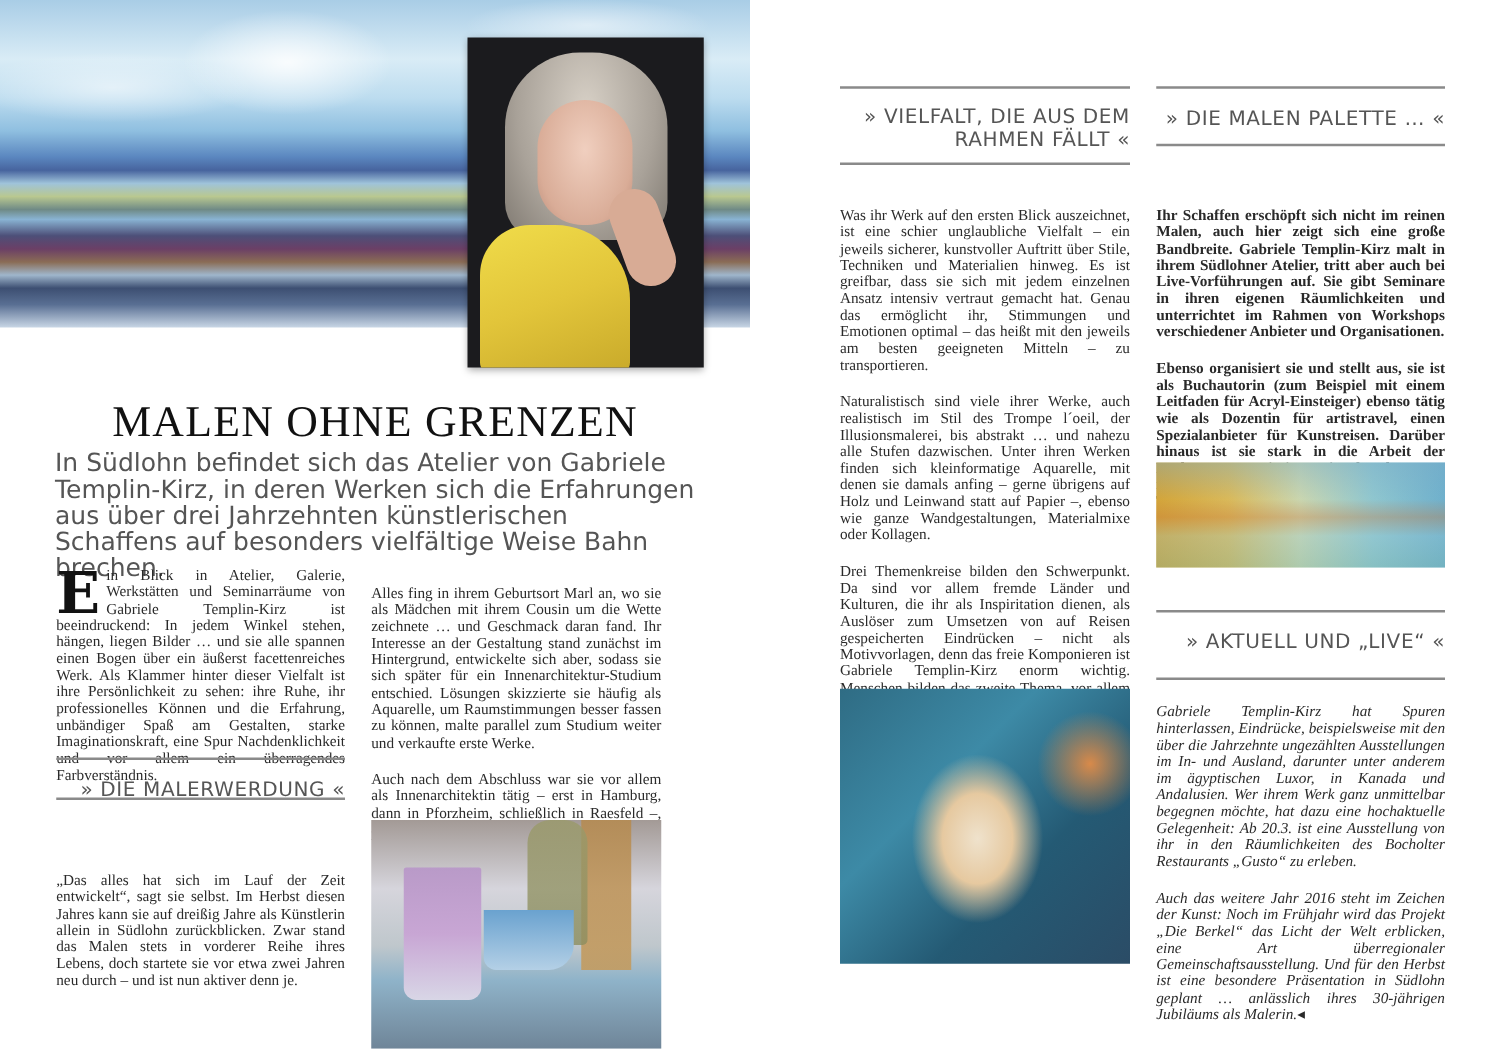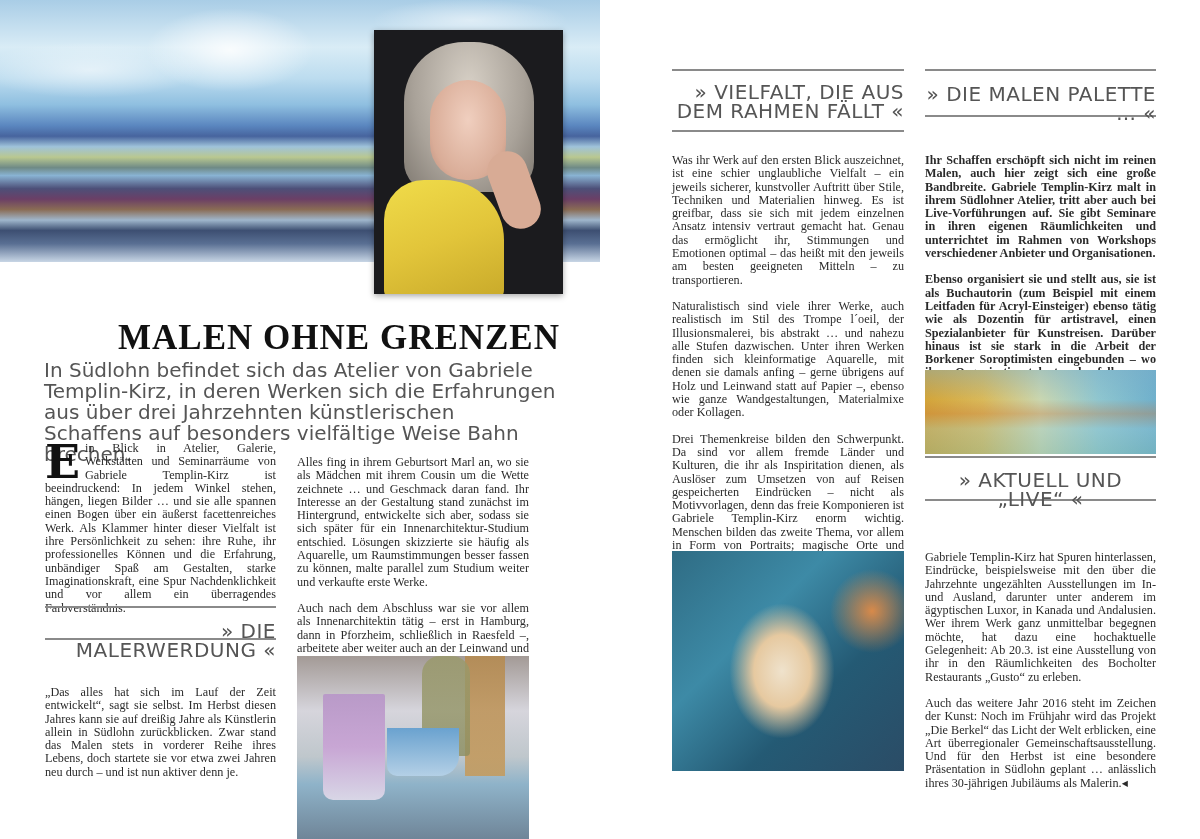--- a/index.html
+++ b/index.html
@@ -96,62 +96,62 @@
       linear-gradient(180deg, rgba(255,255,255,0) 0%, rgba(255,255,255,0) 100%),
       linear-gradient(90deg, #d3a53a 0%, #d9b95a 25%, #c9d6b0 50%, #8fc6cf 75%, #6fb0cc 100%);
   }
   .seascape::after {
     content: ""; position: absolute; inset: 0;
     background: linear-gradient(180deg, rgba(120,170,200,0.4) 0%, rgba(255,255,255,0) 35%, rgba(200,120,60,0.35) 52%, rgba(150,200,210,0.3) 70%, rgba(120,180,170,0.35) 100%);
   }
 
   
   .title {
-    left: 40px; top: 318px; width: 520px; text-align: right;
+    left: 40px; top: 318px; width: 520px; text-align: center;
     font-family: "Liberation Serif", "DejaVu Serif", serif;
-    font-weight: bold; font-size: 35px; letter-spacing: 1px; color: #111;
+    font-weight: normal; font-size: 35px; letter-spacing: 1px; color: #111;
   }
   .lead {
     left: 44px; top: 360px; width: 512px; text-align: left;
     font-family: "DejaVu Sans", "Liberation Sans", sans-serif;
     font-size: 20px; line-height: 21px; color: #555;
   }
 
   
   .col {
     font-family: "Liberation Serif", "DejaVu Serif", serif;
     font-size: 12.2px; line-height: 13.3px; color: #2a2a2a;
     text-align: justify; hyphens: manual;
   }
-  .col p { margin: 4px 0 13px 0; }
+  .col p { margin: 16px 0 13px 0; }
   .col1 { left: 45px; top: 438px; width: 231px; }
   .col2 { left: 297px; top: 452px; width: 232px; }
   .col3 { left: 672px; top: 150px; width: 232px; }
   .col4 { left: 925px; top: 150px; width: 231px; font-weight: bold; }
   .col1b { left: 45px; top: 682px; width: 231px; }
-  .col4b { left: 925px; top: 547px; width: 231px; }
+  .col4b { left: 925px; top: 547px; width: 231px; font-style: italic; }
 
   .dropcap {
     float: left; font-size: 46px; line-height: 38px;
     margin: 0 5px 0 0; padding-top: 1px; color: #111;
     font-family: "DejaVu Serif", serif; font-weight: bold;
   }
 
   
   .head {
     border-top: 2px solid #8a8a8a; border-bottom: 2px solid #8a8a8a;
     text-align: right;
     font-family: "DejaVu Sans", "Liberation Sans", sans-serif;
-    font-size: 20px; line-height: 19px; letter-spacing: 0.5px; color: #555;
+    font-size: 16px; line-height: 19px; letter-spacing: 0.5px; color: #555;
     box-sizing: border-box;
   }
   .head1 { left: 45px; top: 606px; width: 231px; height: 34px; padding-top: 14px; }
   .head3 { left: 672px; top: 69px; width: 232px; height: 63px; padding-top: 12px; }
   .head4 { left: 925px; top: 69px; width: 231px; height: 48px; padding-top: 14px; }
-  .head4b { left: 925px; top: 456px; width: 231px; height: 45px; padding-top: 13px; text-align: center; }
+  .head4b { left: 925px; top: 488px; width: 231px; height: 56px; padding-top: 13px; }
 </style>
 </head>
 <body>
 
 <div class="abs landscape"></div>
 <div class="abs portrait">
   <div class="hair"></div>
   <div class="face"></div>
   <div class="scarf"></div>
   <div class="hand"></div>

